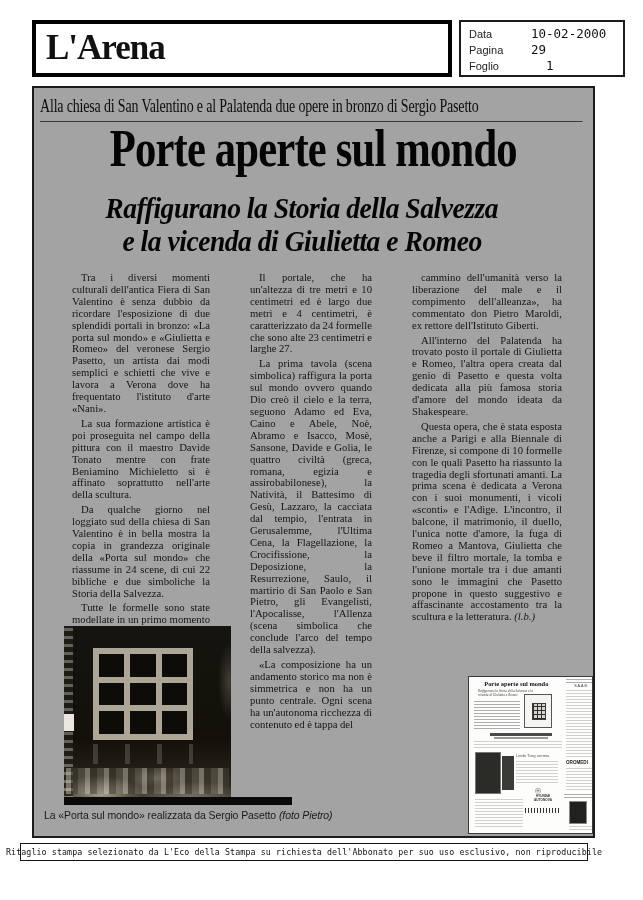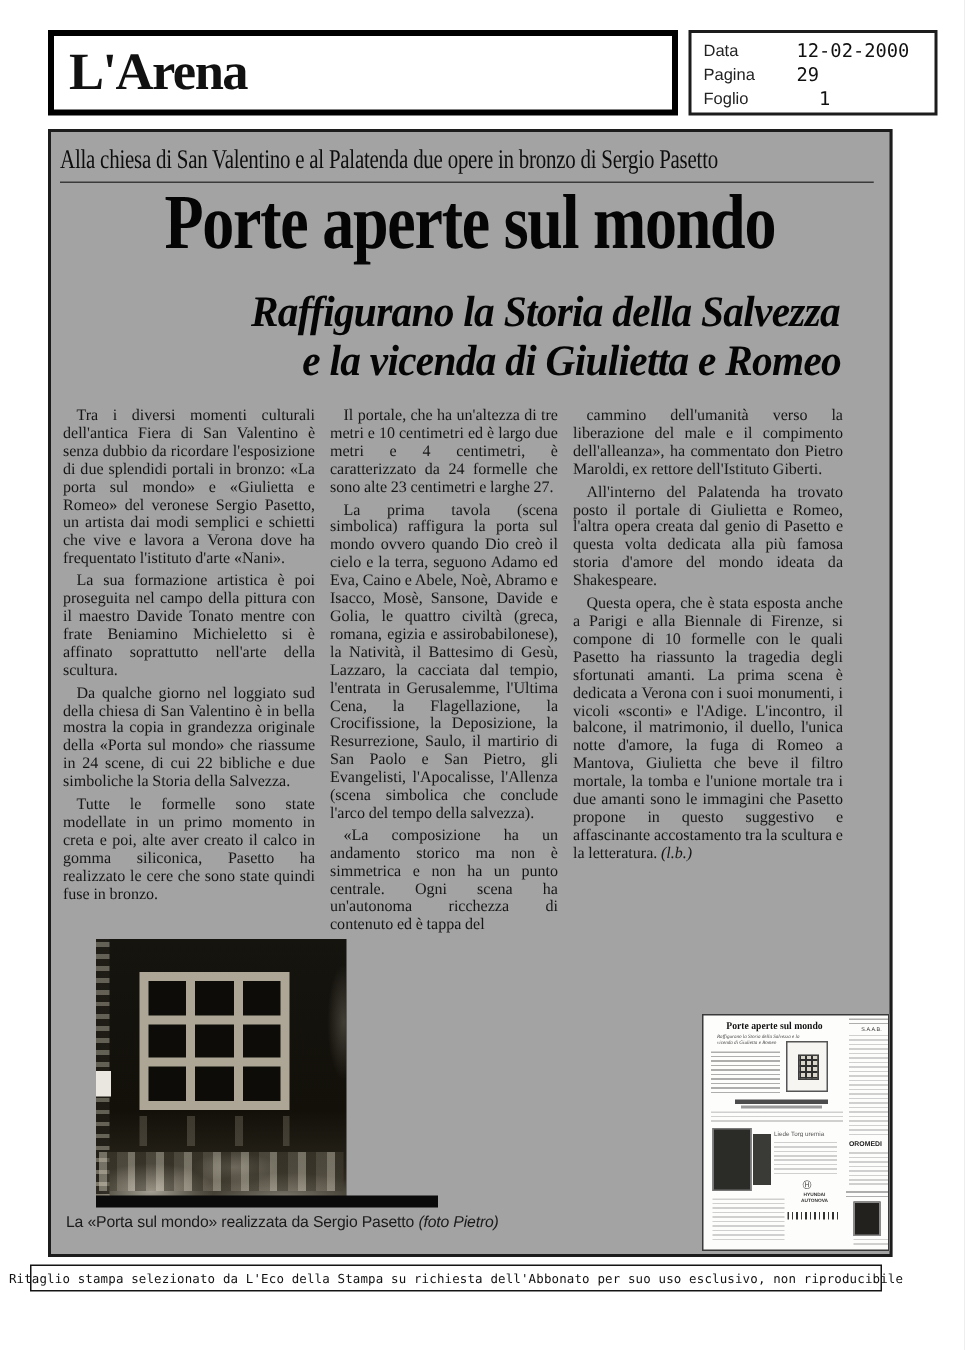--- a/index.html
+++ b/index.html
@@ -46,37 +46,38 @@
     font-size:18px; letter-spacing:-0.2px;
     transform:scaleX(0.775); transform-origin:left top;
     border-bottom:1px solid #3a3a3a; padding-bottom:4px; color:#0d0d0d;
   }
   .headline-wrap { left:0; top:33px; width:559px; text-align:center; }
   .headline {
     display:inline-block; white-space:nowrap;
     font-size:52px; line-height:56px; font-weight:900; letter-spacing:-1px;
     transform:scaleX(0.82); transform-origin:center top; color:#050505;
   }
-  .subhead-wrap { left:0; top:104px; width:536px; text-align:right; }
+  .subhead-wrap { left:0; top:104px; width:536px; text-align:center; }
   .subhead-line {
     display:inline-block; white-space:nowrap;
     font-style:italic; font-weight:900; font-size:29px; line-height:33px;
     letter-spacing:-0.5px; transform:scaleX(0.95); transform-origin:center top;
     color:#050505;
   }
 
   
   .body-cols {
     left:8px; top:184px; width:520px;
     display:grid; grid-template-columns:168px 152px 180px; column-gap:10px;
   }
   .body-cols p {
     font-size:10.7px; line-height:11.9px; text-align:justify;
     text-indent:9px; margin-bottom:3px; color:#151515;
     word-spacing:-0.2px;
+    margin-left:30px;
   }
   .sig { font-style:italic; }
 
   
   .photo {
     left:30px; top:538px; width:167px; height:173px; z-index:2;
     background:
       radial-gradient(ellipse 60px 26px at 22% 97%, rgba(185,180,168,.85), rgba(185,180,168,0) 70%),
       radial-gradient(ellipse 85px 22px at 75% 99%, rgba(140,135,124,.75), rgba(140,135,124,0) 70%),
       radial-gradient(ellipse 16px 55px at 99% 32%, rgba(120,115,104,.45), rgba(120,115,104,0) 70%),
@@ -176,21 +177,21 @@
 
 <div class="page">
 
   <div class="abs masthead-box">
     <div class="abs masthead-logo">L'Arena</div>
   </div>
 
   <div class="abs meta-box">
     <div class="meta-row">
       <span class="meta-label">Data</span>
-      <span class="meta-value">12-02-2000</span>
+      <span class="meta-value">10-02-2000</span>
     </div>
     <div class="meta-row">
       <span class="meta-label">Pagina</span>
       <span class="meta-value">29</span>
     </div>
     <div class="meta-row">
       <span class="meta-label">Foglio</span>
       <span class="meta-value indent1">1</span>
     </div>
   </div>

